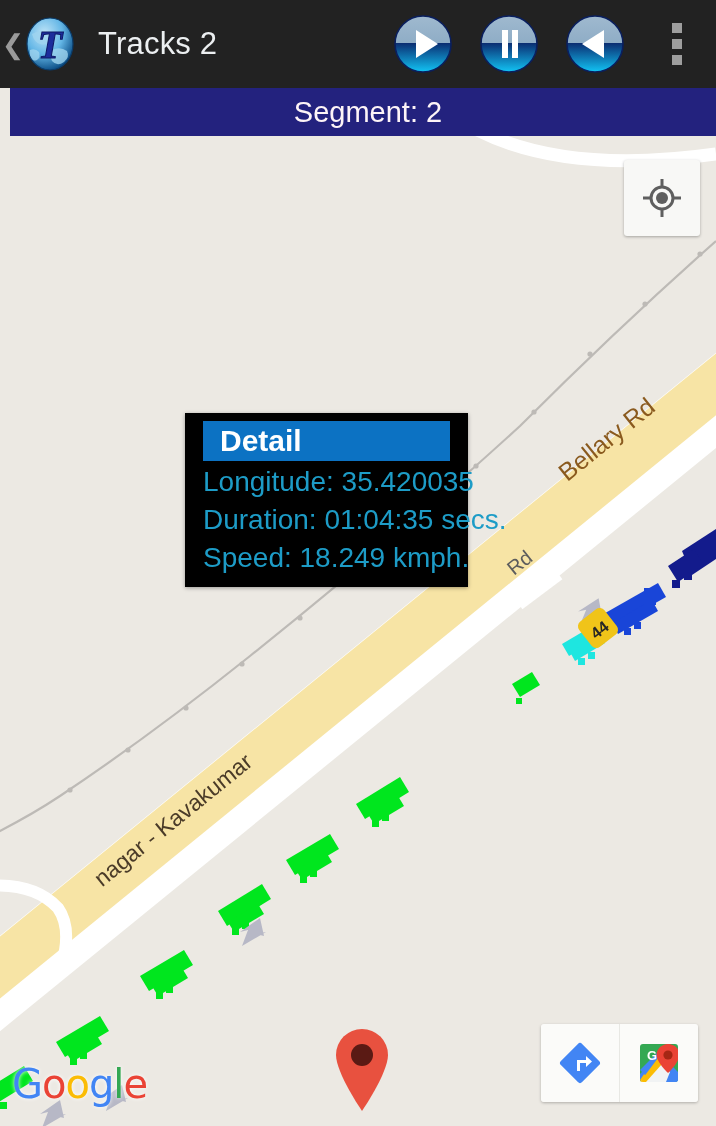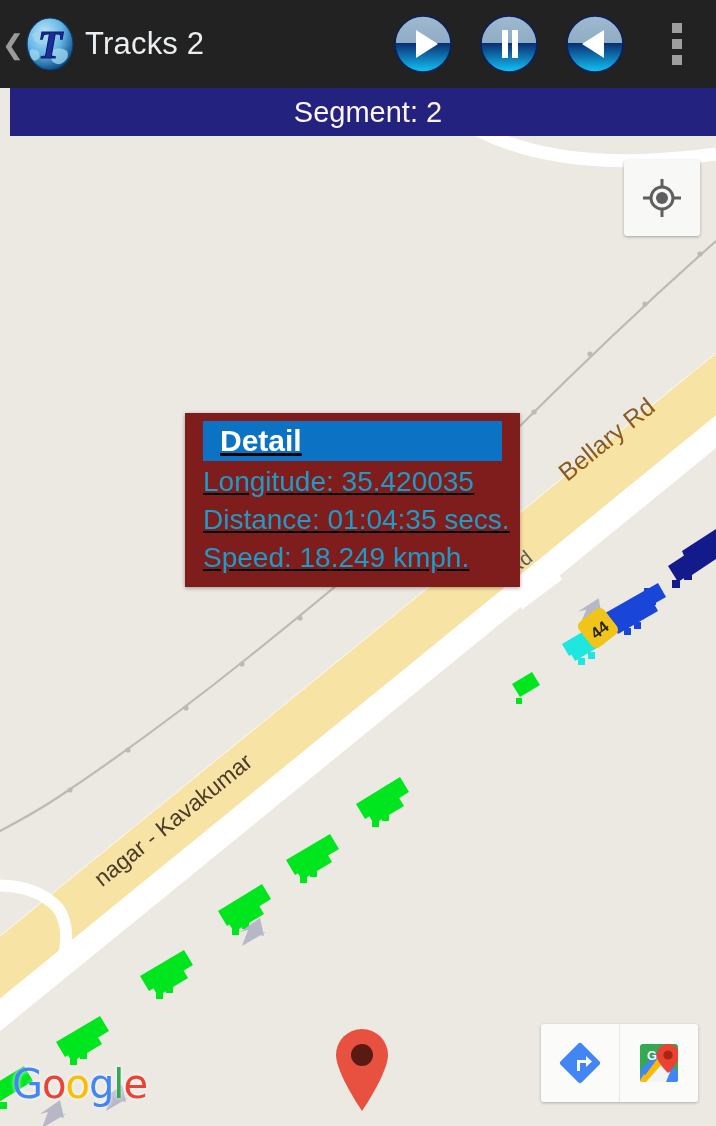--- a/index.html
+++ b/index.html
@@ -52,21 +52,21 @@
     width: 56px;
     height: 56px;
     flex: 0 0 auto;
     margin-left: -2px;
   }
   .app-logo svg { display:block; width:56px; height:56px; }
   .app-title {
     color: #eceff1;
     font-size: 31px;
     letter-spacing: 0.2px;
-    margin-left: 7px;
+    margin-left: 20px;
     white-space: nowrap;
     flex: 0 0 auto;
   }
   .ab-spacer { flex: 1 1 auto; }
 
   .media-btn {
     width: 58px;
     height: 58px;
     flex: 0 0 auto;
     margin-left: 28px;
@@ -174,27 +174,26 @@
     font-size: 40px;
     line-height: 44px;
     letter-spacing: -1px;
   }
 
   
   .infowin {
     position: absolute;
     left: 185px;
     top: 413px;
-    width: 335px;
-    background: #7f1d1d;
+    width: 283px;
+    background: #000000;
     box-shadow: 0 1px 4px rgba(0,0,0,0.35);
     z-index: 30;
     padding: 8px 0 10px 0;
     box-sizing: border-box;
-    text-decoration: underline;
   }
   .infowin-title {
     background: #0c72c3;
     color: #ffffff;
     font-weight: bold;
     font-size: 30px;
     line-height: 40px;
     padding: 0 8px 0 17px;
     margin: 0 18px 0 18px;
     white-space: nowrap;
@@ -442,18 +441,18 @@
     <div class="g-watermark">
       <span style="color:#4285f4">G</span><span style="color:#ea4335">o</span><span style="color:#fbbc05">o</span><span style="color:#4285f4">g</span><span style="color:#34a853">l</span><span style="color:#ea4335">e</span>
     </div>
 
   </div>
 
   <div class="infowin">
     <div class="infowin-title">Detail</div>
     <div class="infowin-rows">
       <div class="infowin-row">Longitude: 35.420035</div>
-      <div class="infowin-row">Distance: 01:04:35 secs.</div>
+      <div class="infowin-row">Duration: 01:04:35 secs.</div>
       <div class="infowin-row">Speed: 18.249 kmph.</div>
     </div>
   </div>
 
 </div>
 
 </body></html>

